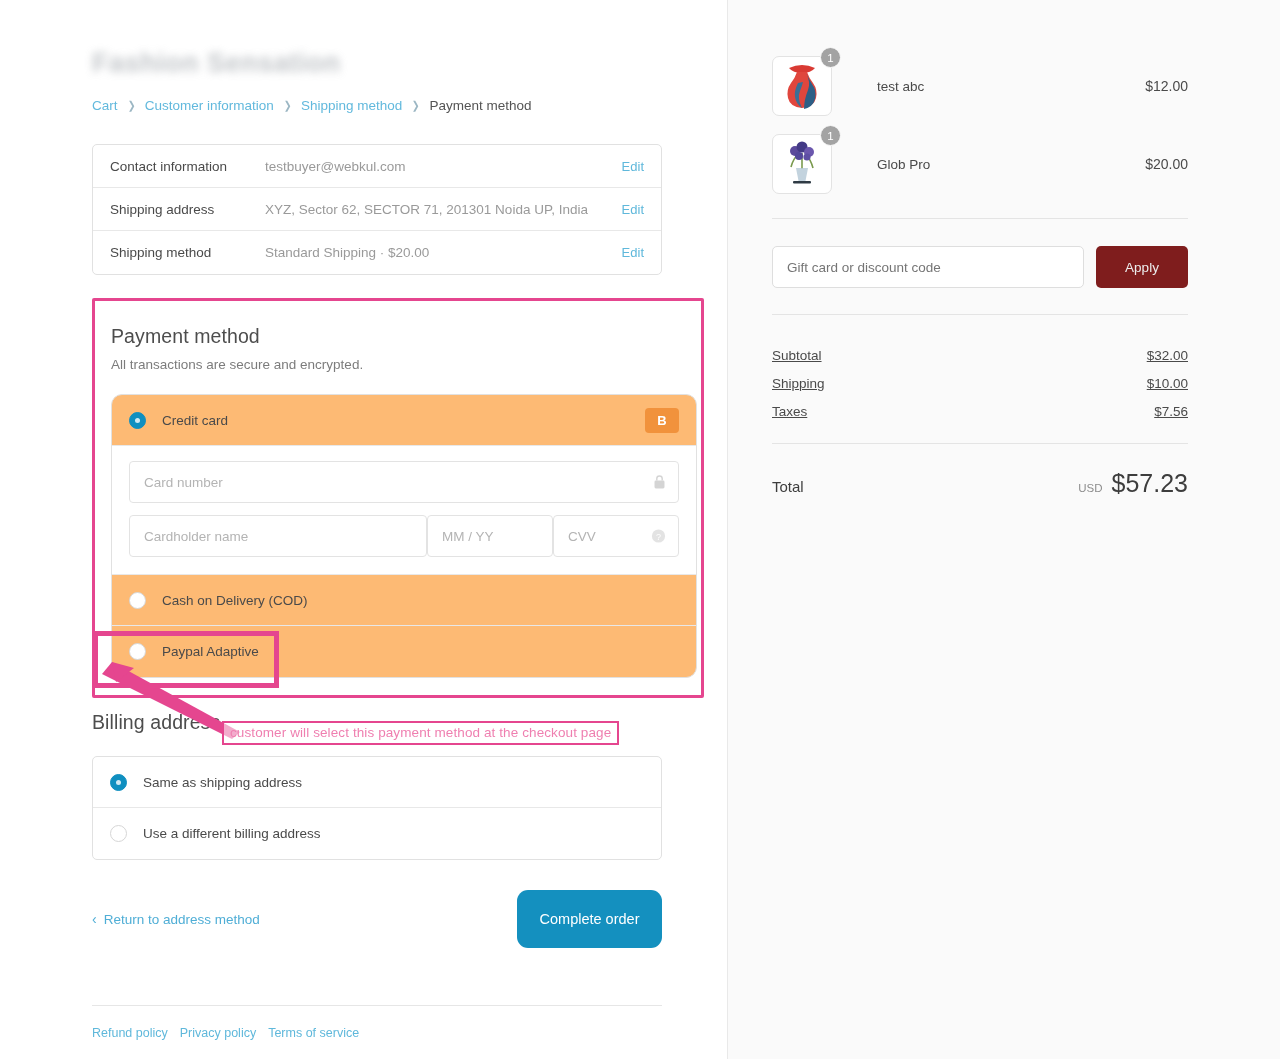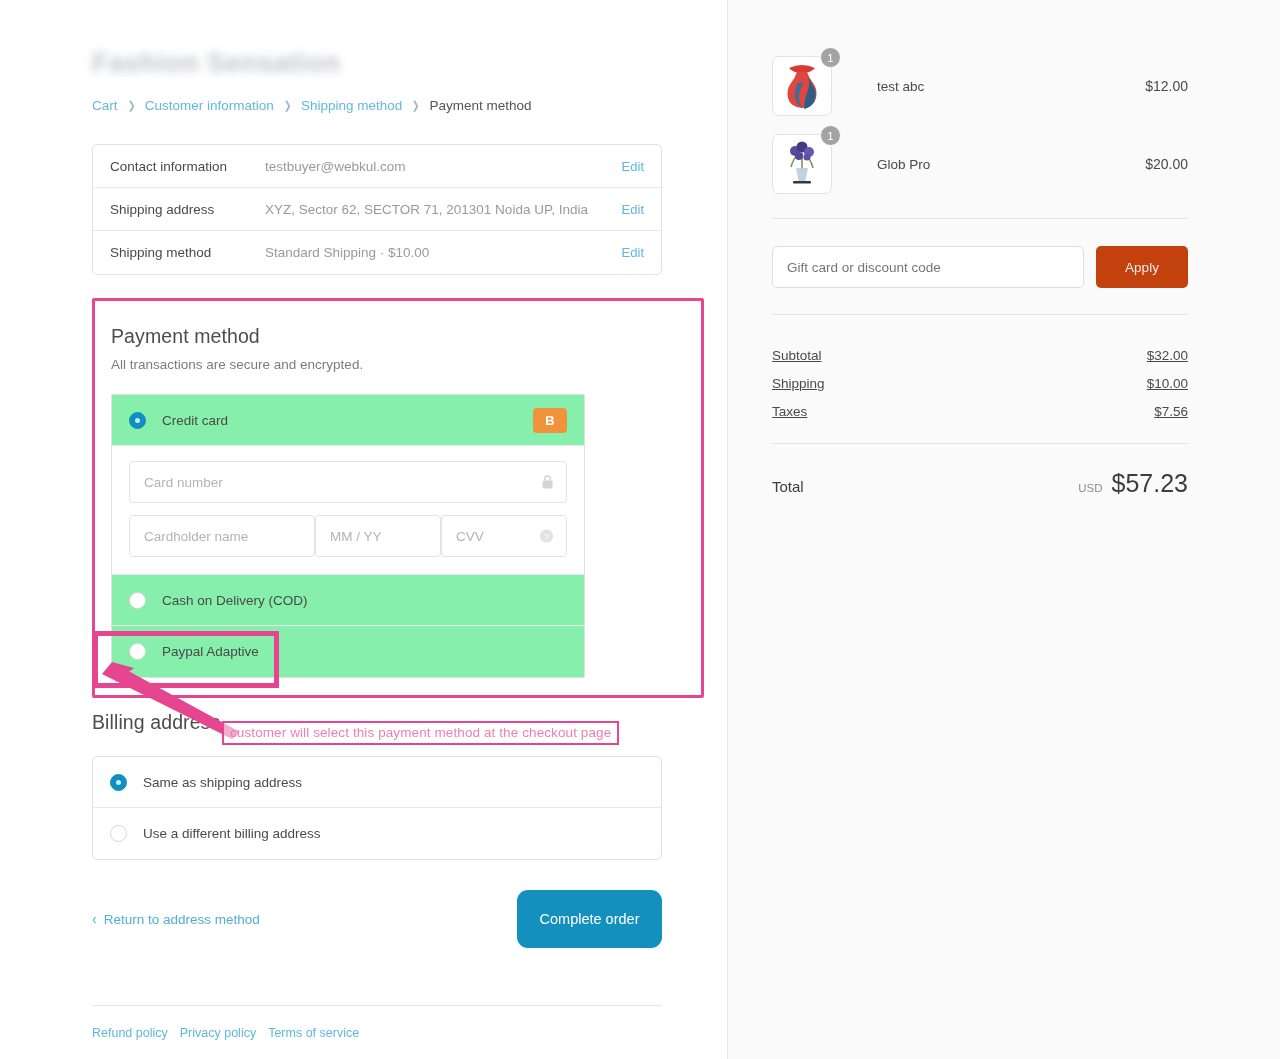--- a/index.html
+++ b/index.html
@@ -98,25 +98,25 @@
     letter-spacing: .1px;
   }
   .sec-sub {
     margin-top: 9px;
     font-size: 13.5px;
     color: #7c7c7c;
   }
 
   .pm-box {
     margin-top: 22px;
-    width: 474px;
+    width: 586px;
     border: 1px solid #e1e1e1;
-    border-radius: 1px;
+    border-radius: 11px;
     overflow: hidden;
-    background: #86efac;
+    background: #fdba74;
   }
   .pm-row {
     display: flex;
     align-items: center;
     height: 51px;
     padding: 0 17px;
     border-bottom: 1px solid #e8e8e8;
     font-size: 13.5px;
     color: #4a4a4a;
     position: relative;
@@ -324,21 +324,21 @@
     border: 1px solid #dedede;
     border-radius: 5px;
     background: #fff;
     padding: 0 14px;
     font-size: 13.5px;
     color: #b0b0b0;
     font-family: inherit;
   }
   .apply-btn {
     width: 92px; height: 42px;
-    background: #c2410c;
+    background: #7f1d1d;
     color: #ededed;
     border: none;
     border-radius: 5px;
     font-size: 13.5px;
     font-family: inherit;
   }
 
   .totals { margin-top: 26px; }
   .tot-row {
     display: flex;
@@ -386,21 +386,21 @@
           <div class="review-value">testbuyer@webkul.com</div>
           <a class="review-edit" href="#">Edit</a>
         </div>
         <div class="review-row">
           <div class="review-label">Shipping address</div>
           <div class="review-value">XYZ, Sector 62, SECTOR 71, 201301 Noida UP, India</div>
           <a class="review-edit" href="#">Edit</a>
         </div>
         <div class="review-row">
           <div class="review-label">Shipping method</div>
-          <div class="review-value">Standard Shipping · $10.00</div>
+          <div class="review-value">Standard Shipping · $20.00</div>
           <a class="review-edit" href="#">Edit</a>
         </div>
       </div>
 
       <div class="payment-wrap">
         <div class="pink-outline"></div>
         <div class="payment-inner">
           <div class="sec-title">Payment method</div>
           <div class="sec-sub">All transactions are secure and encrypted.</div>
 

